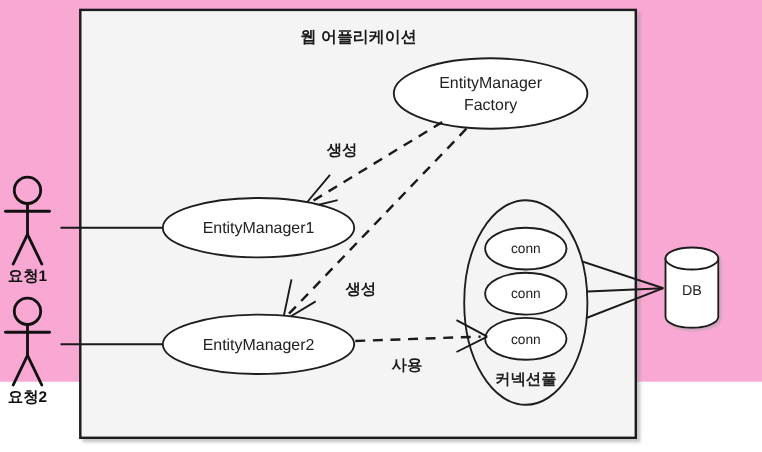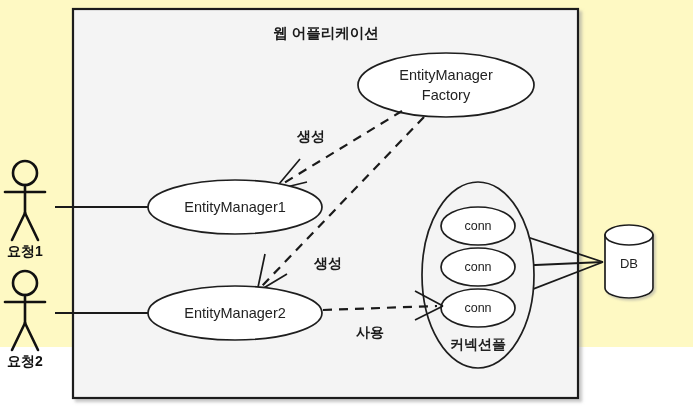--- a/index.html
+++ b/index.html
@@ -10,21 +10,21 @@
   body {
     width: 693px;
     height: 411px;
     font-family: "Liberation Sans", sans-serif;
     overflow: hidden;
   }
   #diagram-root {
     position: relative;
     width: 693px;
     height: 347px;
-    background: #fef9c3;
+    background: #f9a8d4;
   }
   svg#diagram-svg {
     position: absolute;
     left: 0;
     top: 0;
     width: 693px;
     height: 411px;
     display: block;
   }
   .node-label {

